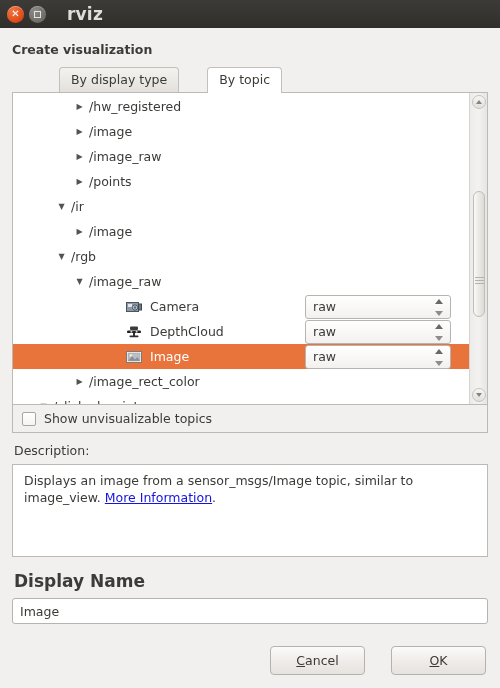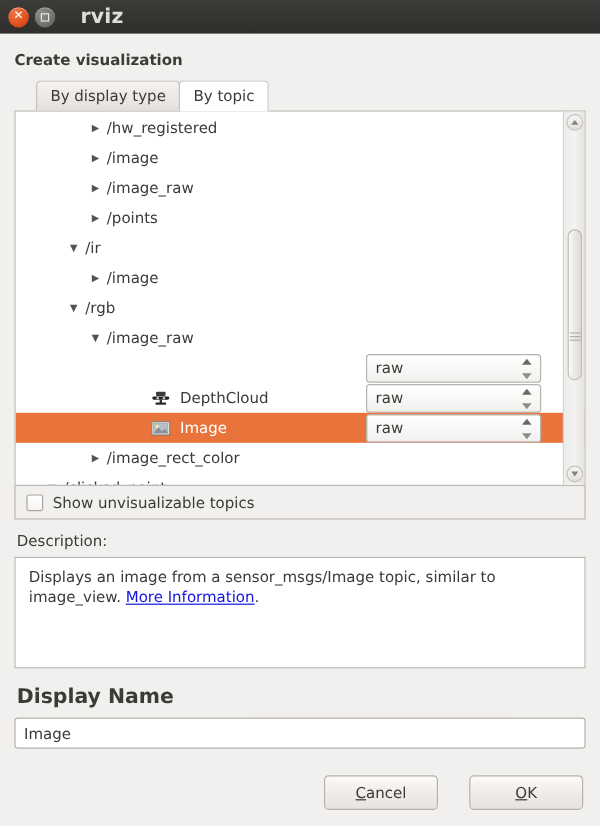--- a/index.html
+++ b/index.html
@@ -63,20 +63,21 @@
   }
   .tab {
     font-size: 12.5px; color: #3c3b37;
     padding: 4px 11px 5px 11px;
     border: 1px solid #c3c0bb;
     border-bottom: none;
     border-radius: 4px 4px 0 0;
     background: linear-gradient(to bottom, #f4f2f0 0%, #e3e0dc 100%);
     margin-right: -1px;
     line-height: 15px;
+    margin-left: 29px;
   }
   .tab.active {
     background: #ffffff;
     border-color: #c3c0bb;
     position: relative; z-index: 4;
     padding-bottom: 6px;
     margin-bottom: -1px;
   }
 
   
@@ -262,20 +263,34 @@
         </div>
         <div class="trow" style="top: 151px;">
           <span style="display: inline-block; flex: 0 0 auto; width: 42px;"></span>
           <span class="arrow open">▼</span>
           <span class="tlabel">/rgb</span>
         </div>
         <div class="trow" style="top: 176px;">
           <span style="display: inline-block; flex: 0 0 auto; width: 60px;"></span>
           <span class="arrow open">▼</span>
           <span class="tlabel">/image_raw</span>
+        </div>
+        <div class="trow" style="top: 201px;">
+          <span style="display: inline-block; flex: 0 0 auto; width: 96px;"></span>
+          <span class="arrow">&nbsp;</span>
+          <span class="ticon" style="margin-left: 4px;">
+            <svg width="16" height="14" viewBox="0 0 16 14">
+              <rect x="0.5" y="2.5" width="12" height="9" fill="#8d9aa6" stroke="#4a5560"></rect>
+              <rect x="2" y="4" width="4" height="3" fill="#dfe6ec"></rect>
+              <circle cx="9" cy="7.5" r="2.6" fill="#cfd8e0" stroke="#47525c"></circle>
+              <circle cx="9" cy="7.5" r="1.2" fill="#5b6670"></circle>
+              <rect x="12.5" y="4" width="3" height="6" fill="#6d7a86" stroke="#3e4850"></rect>
+            </svg>
+          </span>
+          <span class="tlabel">Camera</span>
         </div>
         <div class="combo" style="top: 201.5px; left: 292px;">
           <span>raw</span>
           <span class="spin">
             <i class="up"></i>
             <i class="dn"></i>
           </span>
         </div>
         <div class="trow" style="top: 226px;">
           <span style="display: inline-block; flex: 0 0 auto; width: 96px;"></span>

